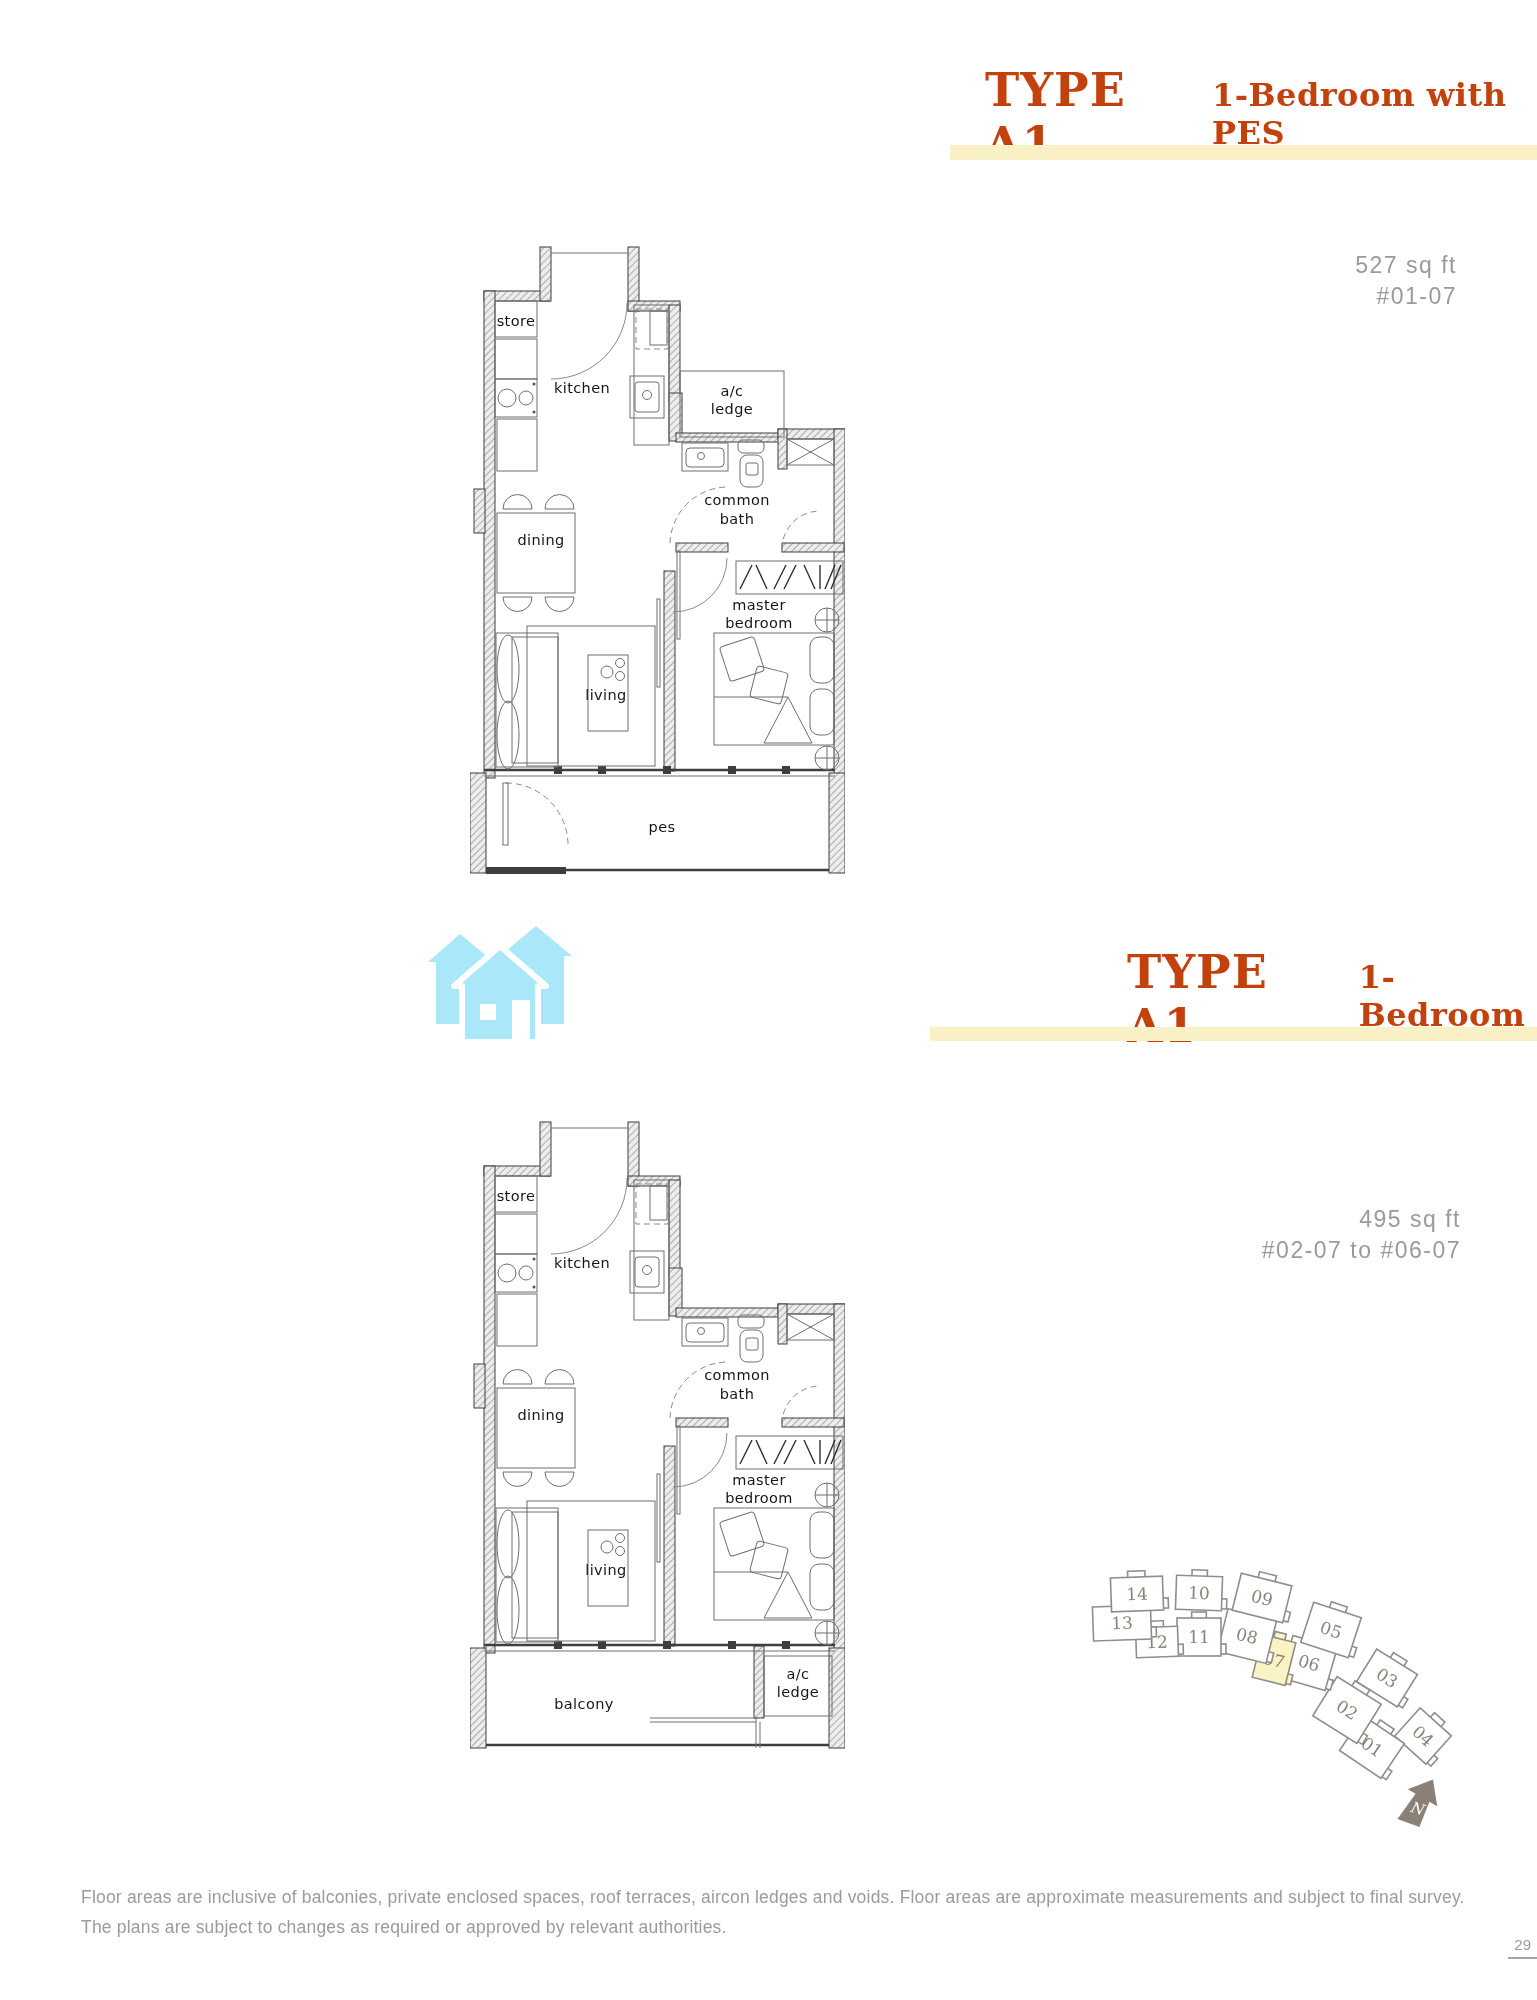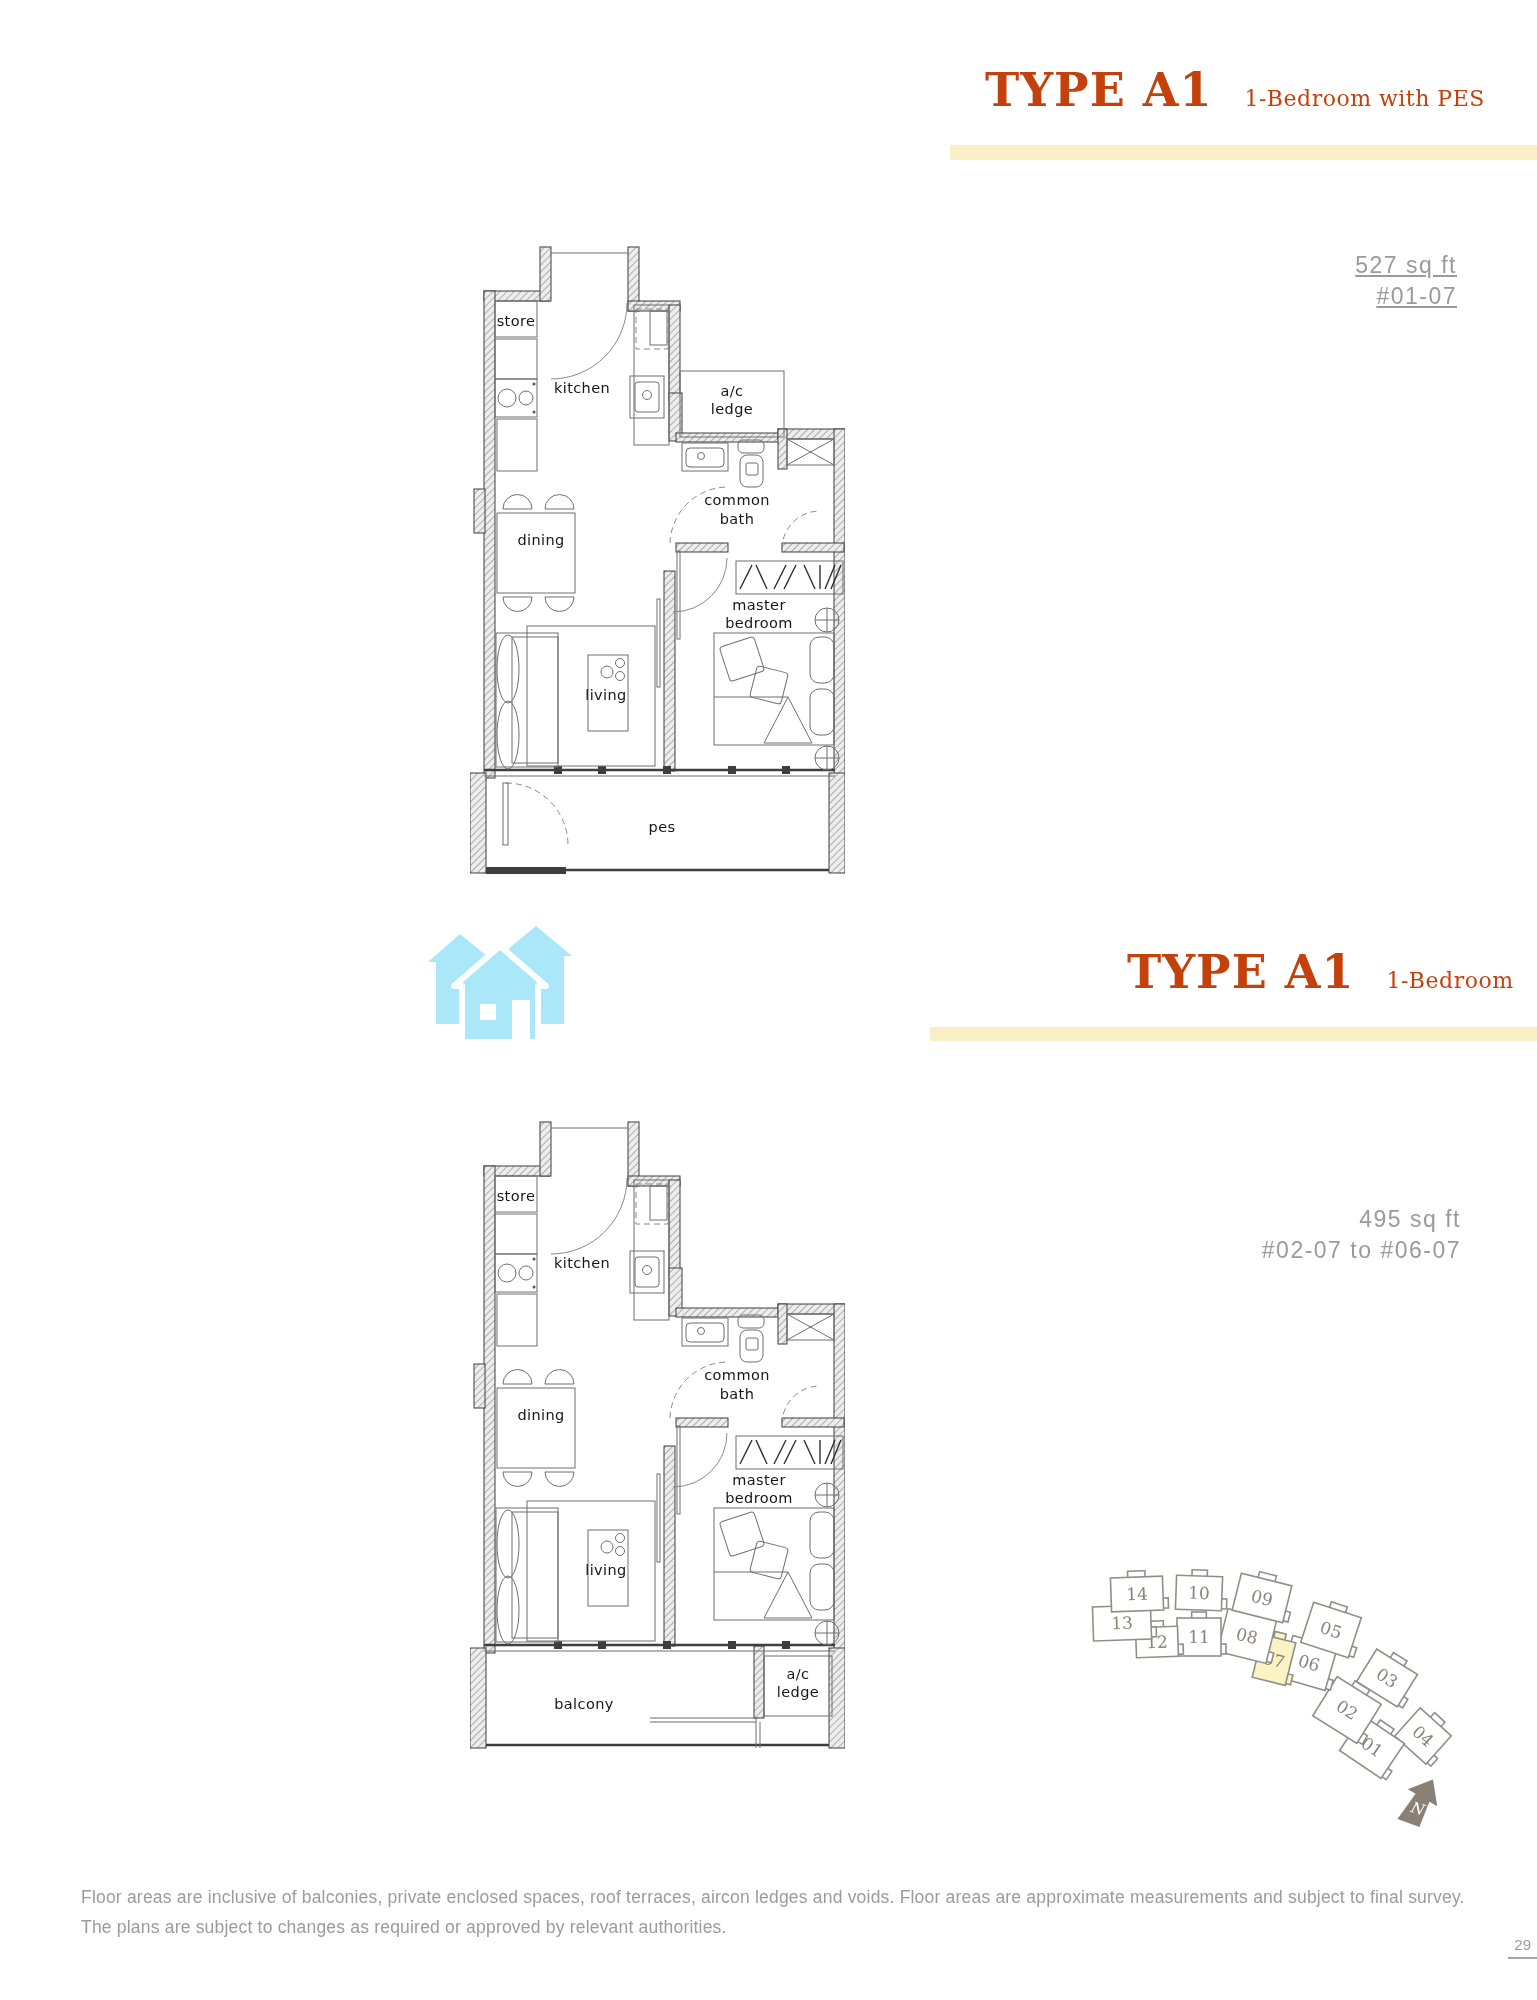--- a/index.html
+++ b/index.html
@@ -3,21 +3,21 @@
 <meta charset="utf-8">
 <style>
   html,body{margin:0;padding:0;background:#ffffff;}
   body{width:1537px;height:2000px;position:relative;font-family:"Liberation Sans",sans-serif;overflow:hidden;}
 
   .abs{position:absolute;}
 
   
   .title-block{display:flex;align-items:baseline;gap:16px;color:#c2410c;}
   .type-label{font-family:"DejaVu Serif",serif;font-weight:700;font-size:46px;letter-spacing:1px;}
-  .type-sub{font-family:"DejaVu Serif",serif;font-weight:400;font-size:22px;letter-spacing:.5px;margin-left:16px;}
+  .type-sub{font-family:"DejaVu Serif",serif;font-weight:700;font-size:32px;letter-spacing:.5px;margin-left:16px;}
   .band{background:#f9f0c6;height:15px;}
 
   .area-info{color:#9a9a9a;font-size:23px;letter-spacing:1.5px;line-height:31px;text-align:right;}
 
   
   .plan .w{fill:url(#h1);stroke:#3e3e3e;stroke-width:1;}
   .plan2 .w{fill:url(#h2);stroke:#3e3e3e;stroke-width:1;}
   .plan .tn{fill:none;stroke:#6f6f6f;stroke-width:1;}
   .plan .tk{stroke:#3e3e3e;stroke-width:2.4;fill:none;}
   .plan .slash{stroke:#2f2f2f;stroke-width:1.4;}
@@ -38,21 +38,21 @@
 </style>
 </head>
 <body>
 
 <div class="abs title-block" style="left:985px;top:63px;">
   <span class="type-label">TYPE A1</span>
   <span class="type-sub">1-Bedroom with PES</span>
 </div>
 <div class="abs band" style="left:950px;top:145px;width:587px;"></div>
 
-<div class="abs area-info" style="right:80px;top:250px;text-decoration:underline;">
+<div class="abs area-info" style="right:80px;top:250px;">
   <div>527 sq ft</div>
   <div>#01-07</div>
 </div>
 
 <svg class="abs plan" style="left:470px;top:243px;" width="375" height="640" viewBox="0 0 375 640">
   <defs>
     <pattern id="h1" width="5" height="5" patternUnits="userSpaceOnUse" patternTransform="rotate(45)">
       <rect width="5" height="5" fill="#ededed"></rect>
         <line x1="0" y1="0" x2="0" y2="5" stroke="#9b9b9b" stroke-width="1.6"></line>
     </pattern>

